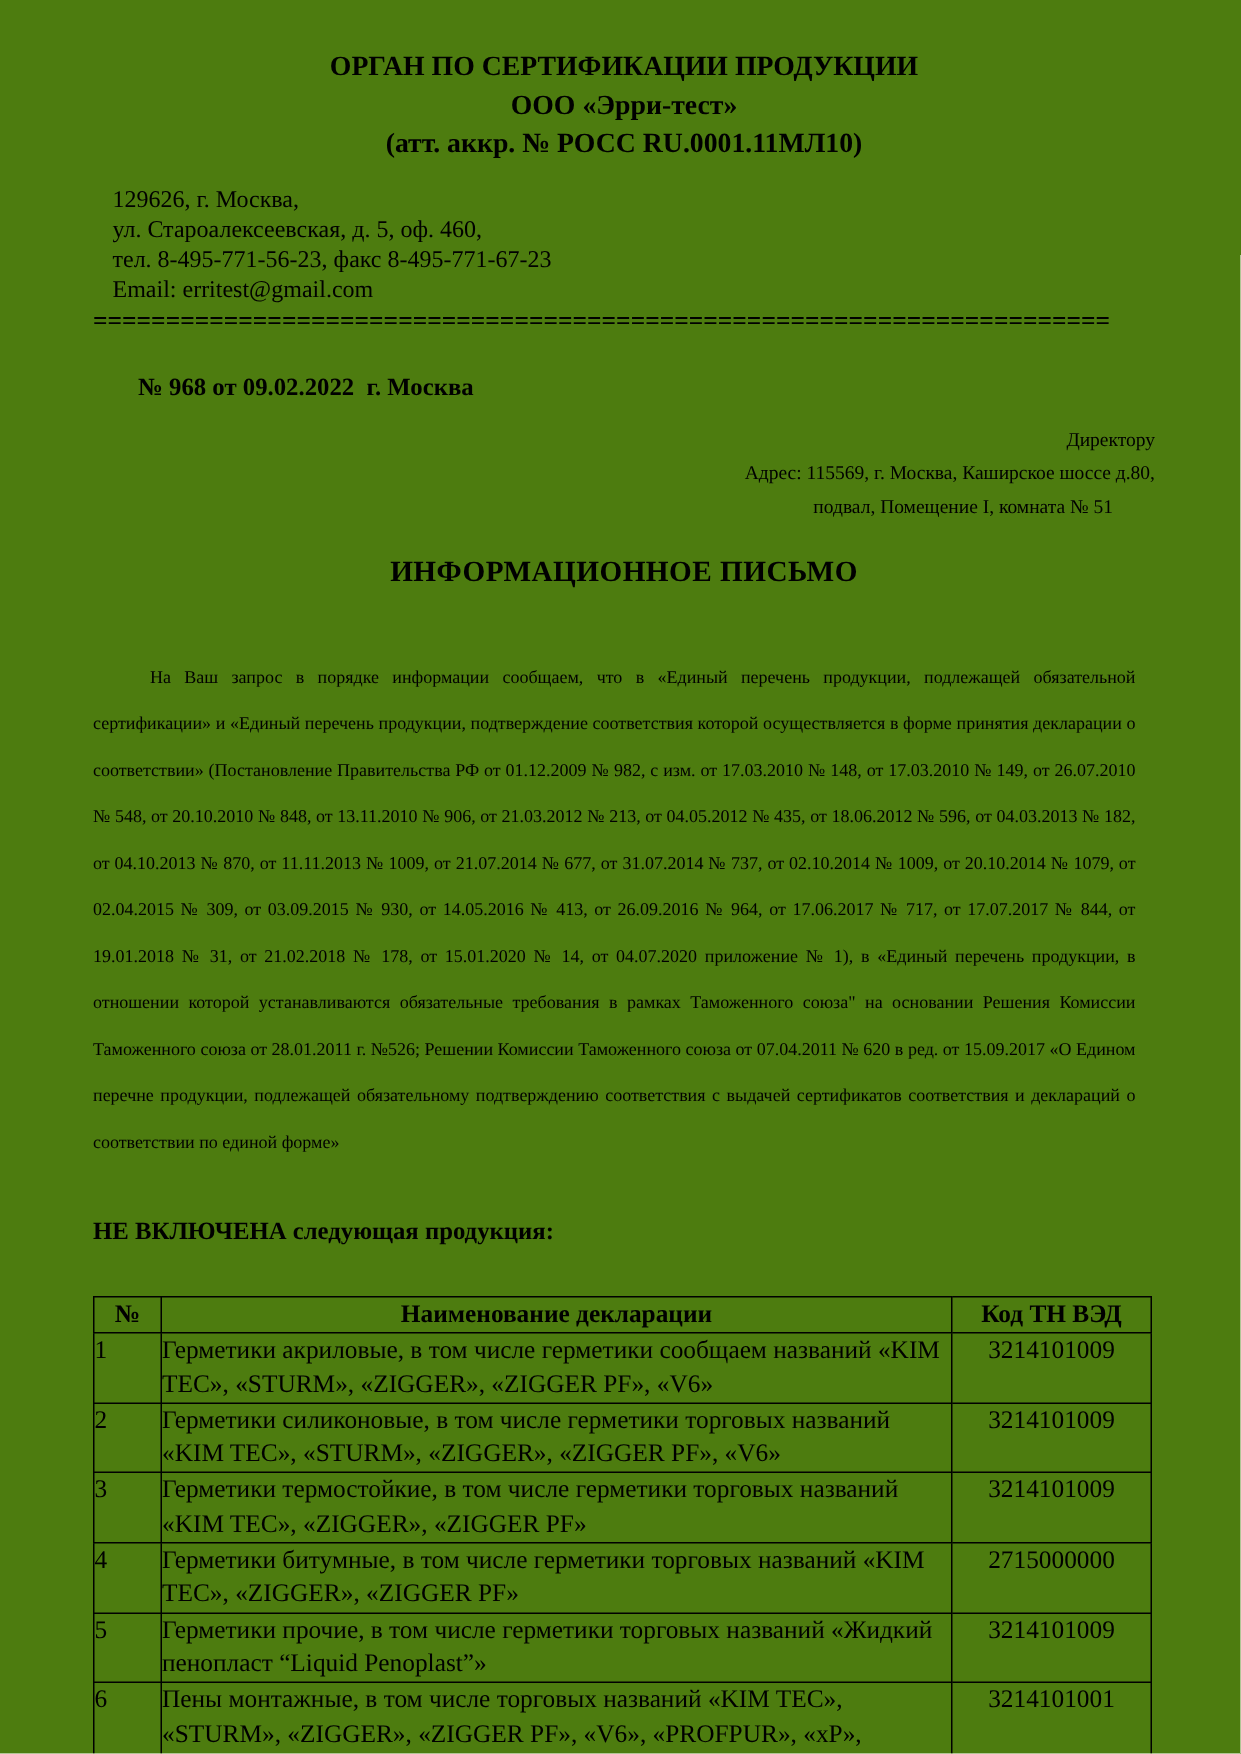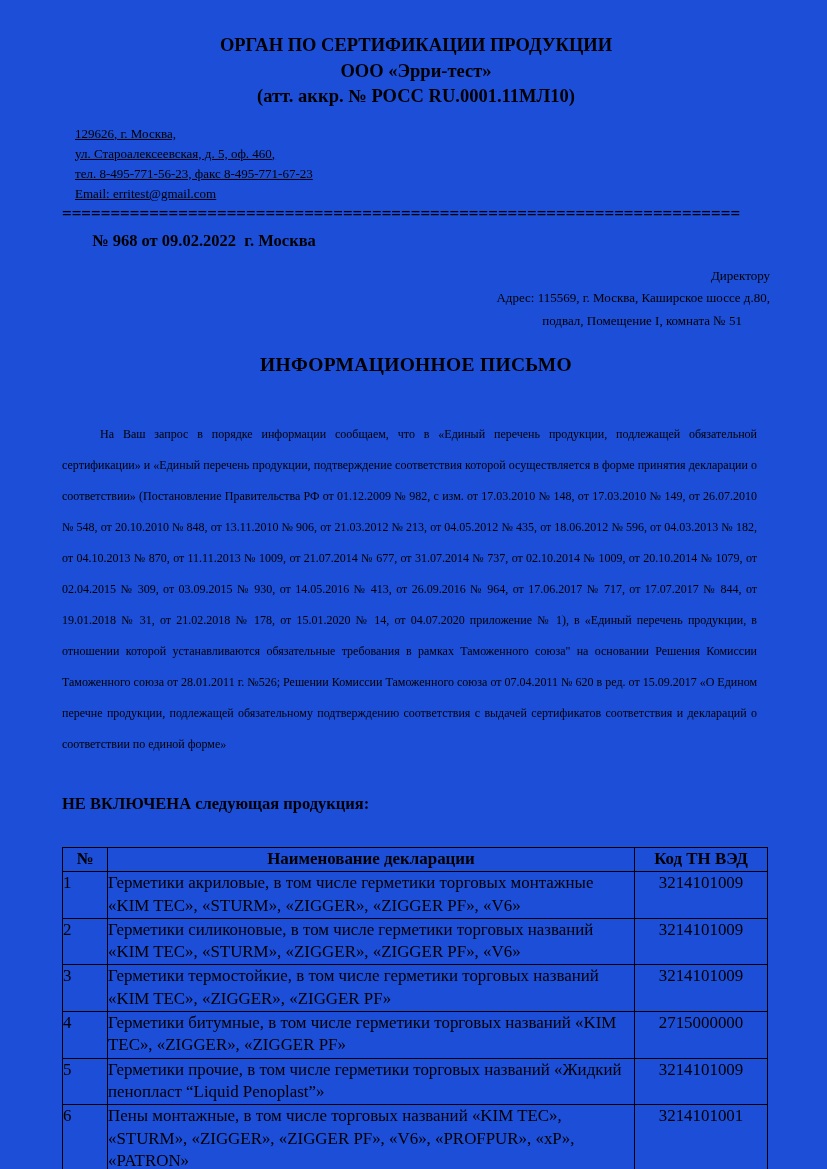--- a/index.html
+++ b/index.html
@@ -1,50 +1,49 @@
 <!DOCTYPE html>
 <html lang="ru"><head>
 <meta charset="utf-8">
 <style>
   html, body { margin: 0; padding: 0; background: #ffffff; }
   .page {
     position: relative;
     width: 827px;
     height: 1169px;
     box-sizing: border-box;
-    background: #1d4ed8;
+    background: #4d7c0f;
     color: #000000;
     padding: 33px 57px 0 62px;
     font-family: "Liberation Serif", "DejaVu Serif", serif;
     overflow: hidden;
   }
   .letterhead {
     text-align: center;
     font-weight: bold;
     font-size: 18.5px;
     line-height: 25.5px;
   }
   .org-contacts {
     margin-top: 14px;
     padding-left: 13px;
-    font-size: 13px;
+    font-size: 16px;
     line-height: 20px;
-    text-decoration: underline;
   }
   .separator {
     margin-top: 2px;
     height: 16px;
     font-weight: bold;
     font-size: 17px;
     line-height: 15px;
     white-space: nowrap;
     overflow: hidden;
   }
   .ref-line {
-    margin-top: 8px;
+    margin-top: 25px;
     padding-left: 30px;
     font-weight: bold;
     font-size: 16.5px;
     line-height: 22px;
     white-space: pre;
   }
   .recipient {
     margin-top: 13px;
     text-align: right;
     font-size: 13px;
@@ -140,21 +139,21 @@
     <thead>
       <tr>
         <th>№</th>
         <th>Наименование декларации</th>
         <th>Код ТН ВЭД</th>
       </tr>
     </thead>
     <tbody>
       <tr>
         <td class="cell-num">1</td>
-        <td class="cell-name">Герметики акриловые, в том числе герметики торговых монтажные «KIM TEC», «STURM», «ZIGGER», «ZIGGER PF», «V6»</td>
+        <td class="cell-name">Герметики акриловые, в том числе герметики сообщаем названий «KIM TEC», «STURM», «ZIGGER», «ZIGGER PF», «V6»</td>
         <td class="cell-code">3214101009</td>
       </tr>
       <tr>
         <td class="cell-num">2</td>
         <td class="cell-name">Герметики силиконовые, в том числе герметики торговых названий «KIM TEC», «STURM», «ZIGGER», «ZIGGER PF», «V6»</td>
         <td class="cell-code">3214101009</td>
       </tr>
       <tr>
         <td class="cell-num">3</td>
         <td class="cell-name">Герметики термостойкие, в том числе герметики торговых названий «KIM TEC», «ZIGGER», «ZIGGER PF»</td>

